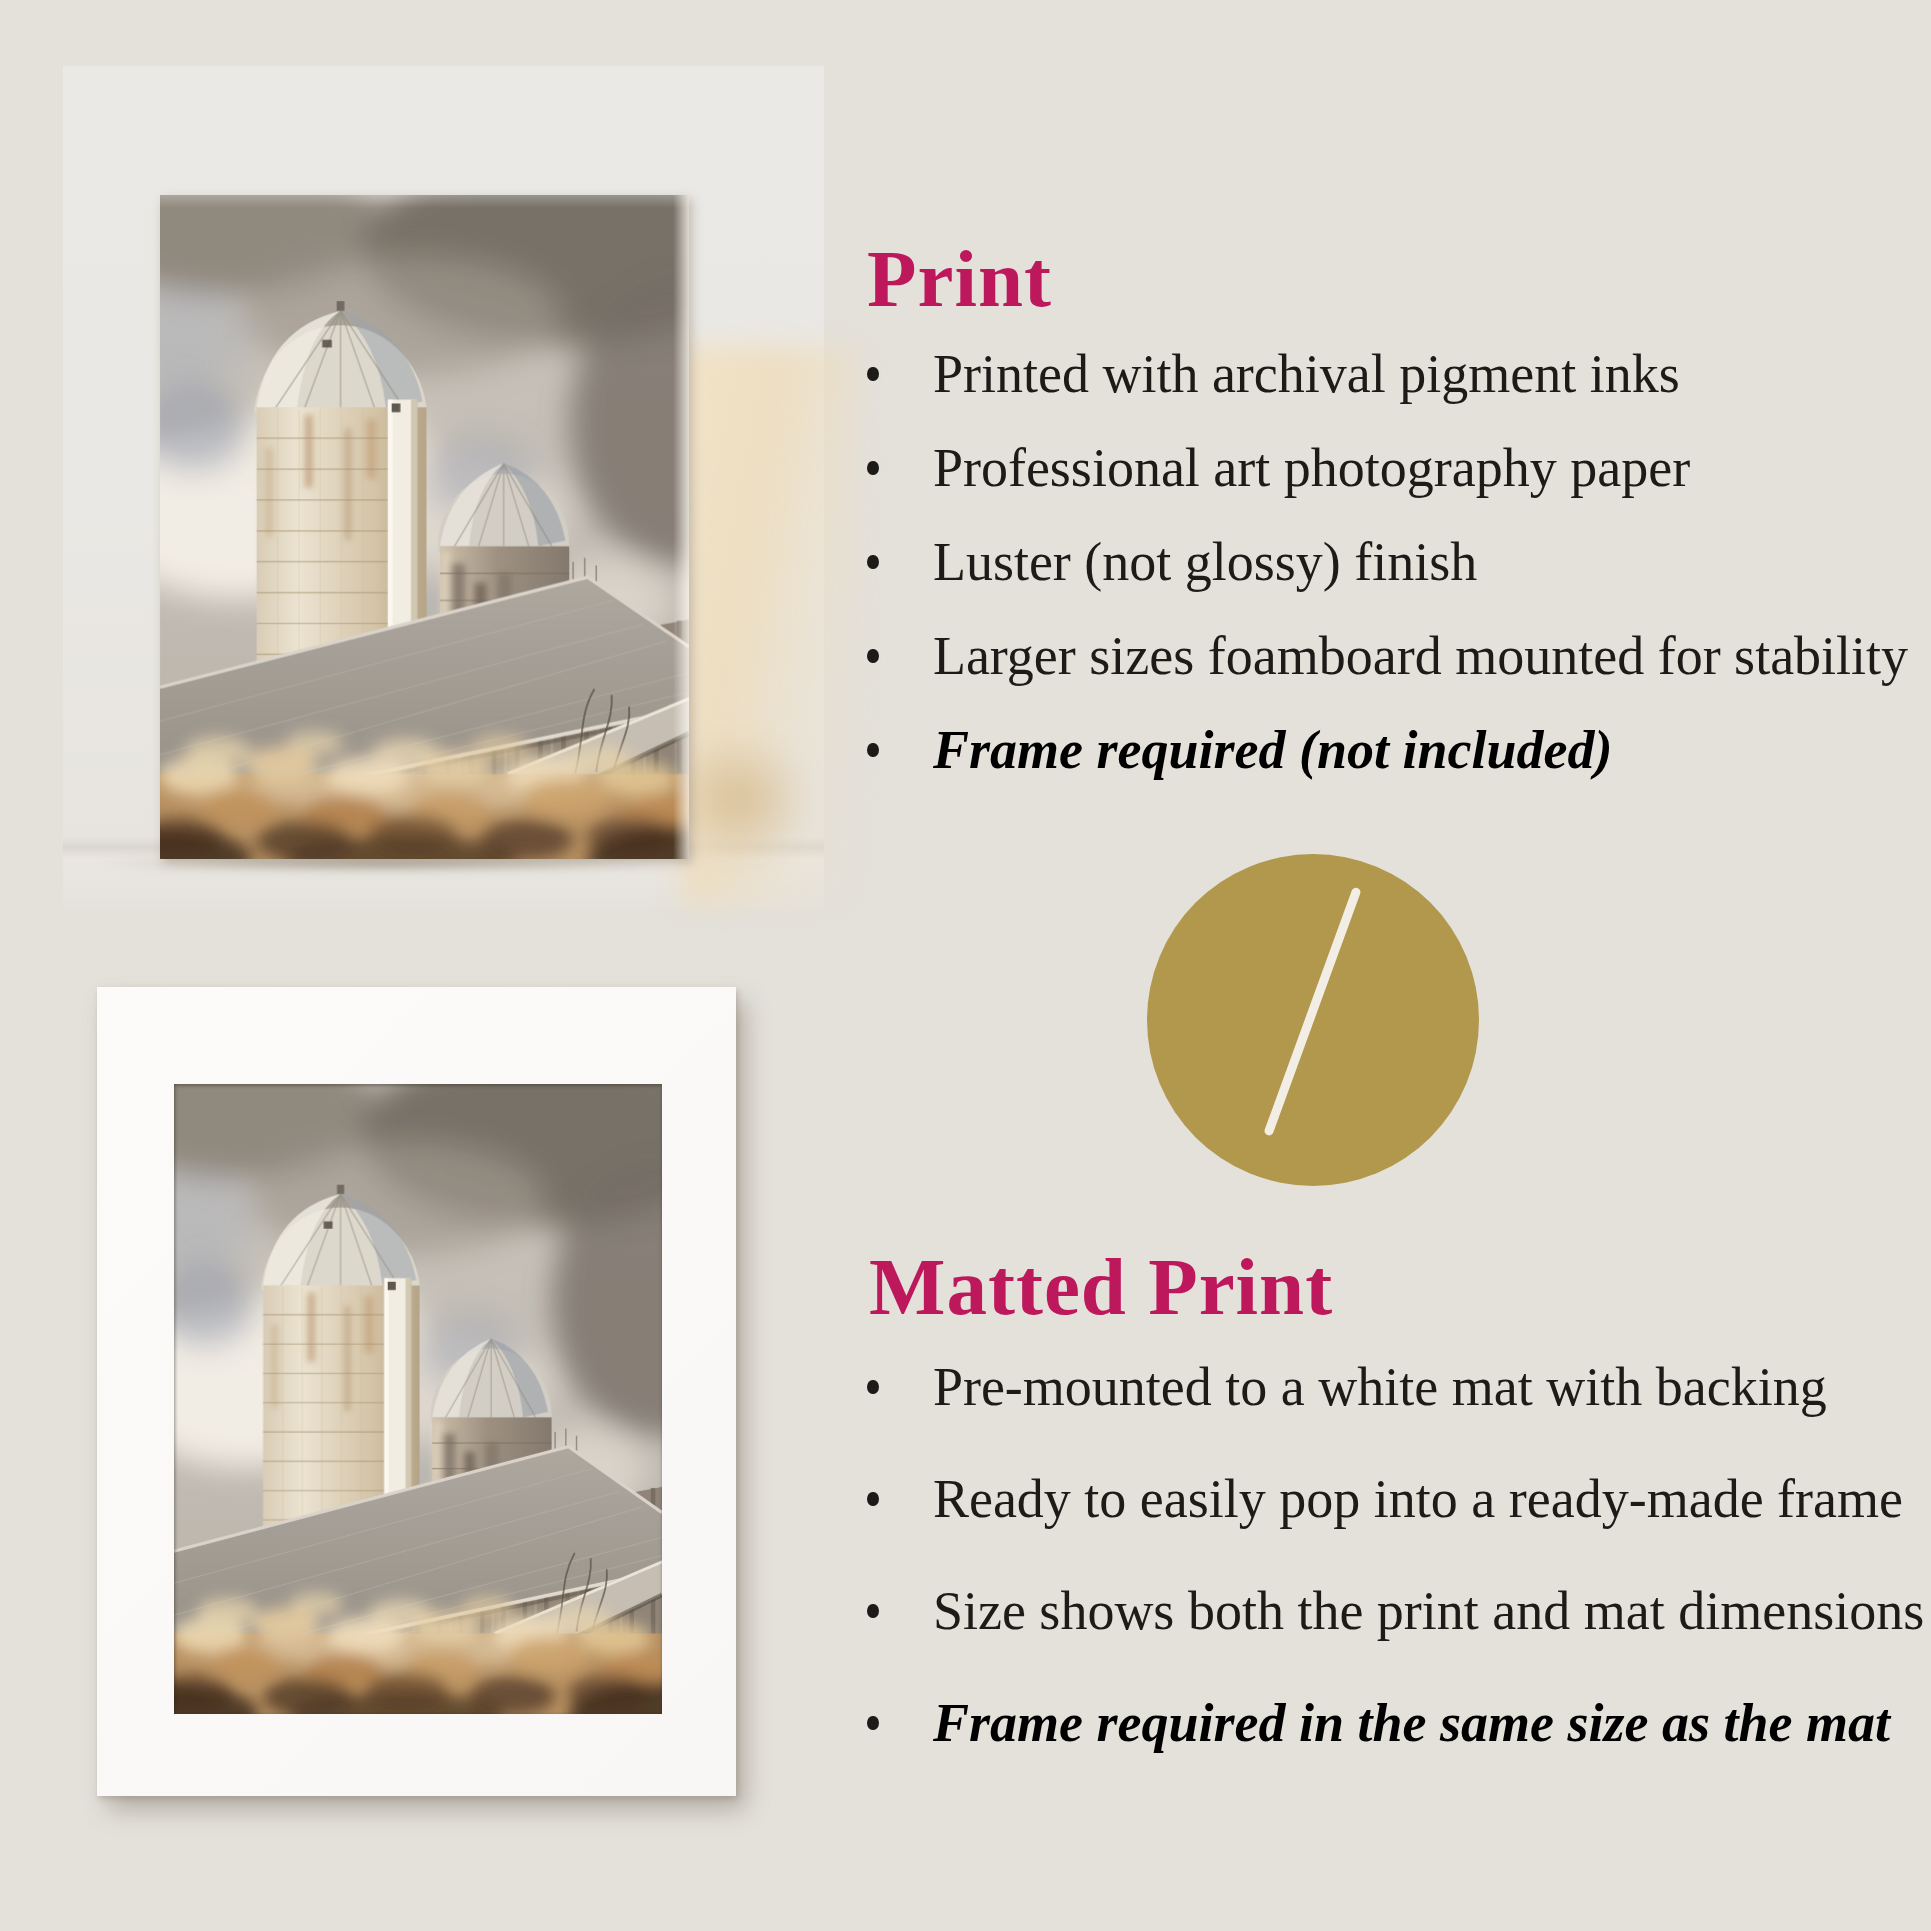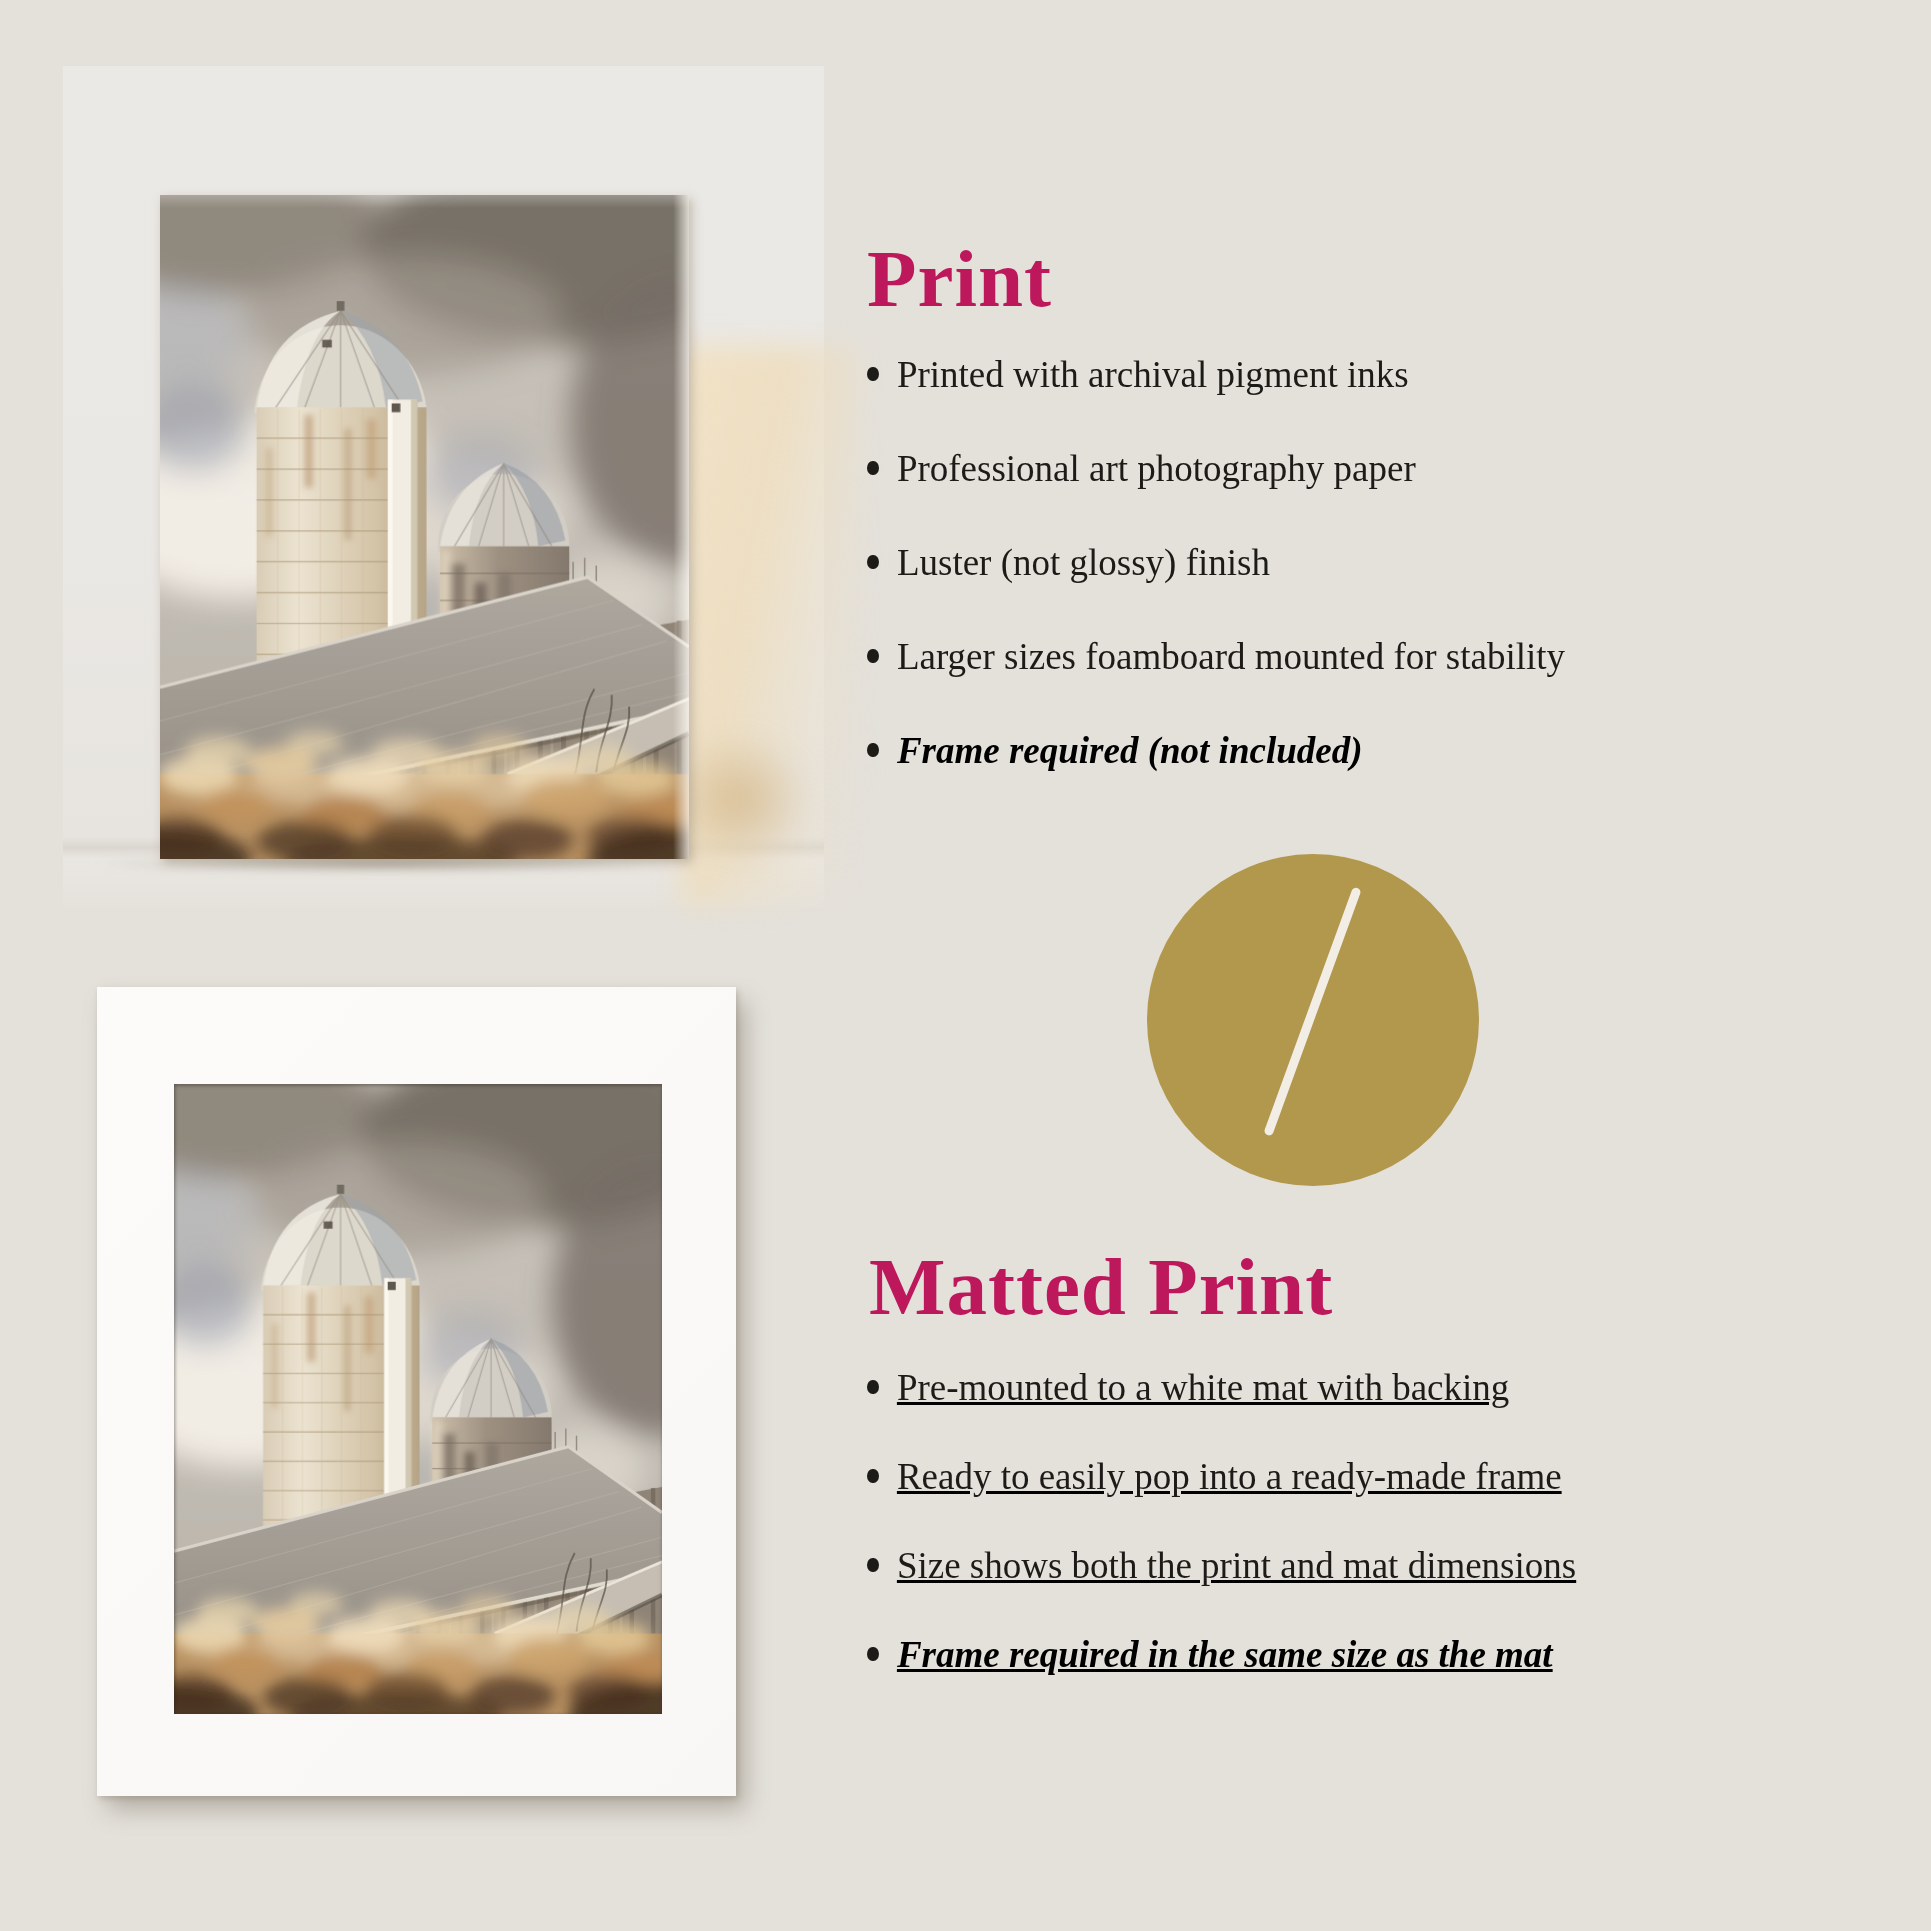--- a/index.html
+++ b/index.html
@@ -34,24 +34,24 @@
   .mat-photo::after{content:"";position:absolute;inset:0;pointer-events:none;
     box-shadow:inset 0 1.9px 3.9px rgba(40,35,28,0.35),inset 1.9px 0 2.9px rgba(40,35,28,0.2);}
 
   
   .heading{position:absolute;color:#be185d;font-weight:700;font-size:81px;line-height:1;
     letter-spacing:1px;white-space:nowrap;}
   #print-heading{left:867px;top:239px;}
   #matted-heading{left:854px;top:1247px;margin-left:15px;}
   .bullets{position:absolute;display:flex;flex-direction:column;}
   #print-bullets{left:867px;top:346px;gap:38px;}
-  #matted-bullets{left:867px;top:1359px;gap:33px;text-decoration:underline;}
+  #matted-bullets{left:867px;top:1359px;gap:56px;}
   .bullet{display:flex;align-items:center;height:56px;white-space:nowrap;}
   .dot{width:11.6px;height:14.5px;border-radius:50%;background:#1d1b18;margin-right:18.3px;flex:0 0 auto;}
-  .btext{font-size:37px;color:#1d1b18;letter-spacing:0px;line-height:1;}
+  .btext{font-size:54px;color:#1d1b18;letter-spacing:0px;line-height:1;margin-left:36px;}
   .bullet.em .btext{font-weight:700;font-style:italic;color:#000000;}
 
   
   .divider{position:absolute;left:1147px;top:854px;width:332px;height:332px;border-radius:50%;
     background:#b2984c;}
   .slash{position:absolute;left:161px;top:26px;width:8.7px;height:263px;border-radius:4.8px;
     background:#f2eee6;transform:rotate(20deg);transform-origin:50% 50%;}
 
   .sr-hidden-svg{position:absolute;width:0;height:0;overflow:hidden;}
 </style>

